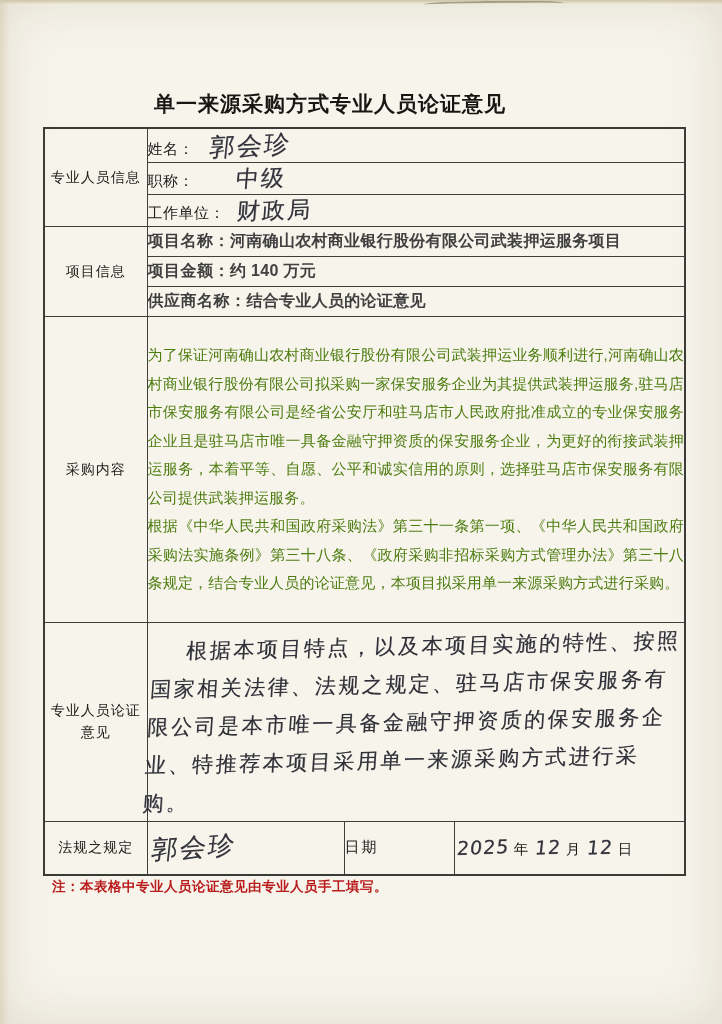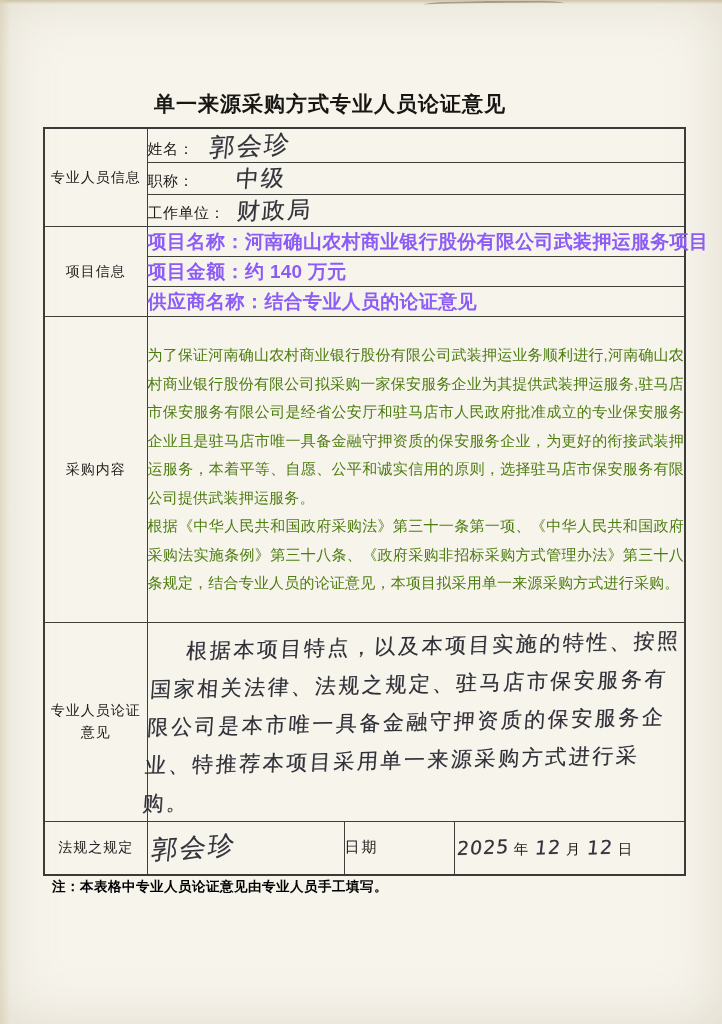--- a/index.html
+++ b/index.html
@@ -45,21 +45,21 @@
     overflow:visible;
   }
   td.lbl{
     text-align:center;font-size:14px;letter-spacing:1px;color:#23221f;
     padding:0 2px;line-height:22px;
   }
   td.field{padding-left:11px;font-size:15px;white-space:nowrap;}
   .plabel{letter-spacing:.5px;}
   .proj td, td.proj{
     font-family:"Liberation Sans","DejaVu Sans",sans-serif;
-    font-weight:600;font-size:19px;letter-spacing:.3px;color:#8b5cf6;
+    font-weight:600;font-size:16px;letter-spacing:.3px;color:#404040;
   }
   td.content-cell{
     vertical-align:top;padding:12px 11px 0 12px;
     font-family:"Liberation Sans","DejaVu Sans",sans-serif;
     font-weight:500;font-size:15px;color:#4d7c0f;
   }
   td.content-cell p{margin:0;line-height:28.5px;text-align:justify;letter-spacing:.2px;}
   .hand{
     display:inline-block;
     font-family:"DejaVu Sans",sans-serif;
@@ -86,21 +86,21 @@
   }
   td.sig-cell{padding-left:10px;}
   .hand-sig{font-size:26px;transform:skewX(-10deg) rotate(-4deg);margin-left:4px;}
   td.date-lbl{font-size:15px;letter-spacing:2px;}
   td.date-cell{padding-left:14px;font-size:15px;white-space:nowrap;}
   .hand-date{font-size:19px;margin:0 5px 0 2px;transform:skewX(-8deg) rotate(-2deg);letter-spacing:1px;}
   .date-unit{font-size:14.5px;letter-spacing:.5px;}
   .doc-note{
     position:absolute;left:52px;top:878px;
     font-family:"Liberation Sans","DejaVu Sans",sans-serif;
-    font-weight:600;font-size:13.5px;letter-spacing:.5px;color:#000000;
+    font-weight:600;font-size:13.5px;letter-spacing:.5px;color:#b91c1c;
   }
 </style>
 </head>
 <body>
 
 <div class="scan-top-edge"></div>
 <div class="scan-artifact-top"></div>
 <div class="scan-left-edge"></div>
 
 <div class="doc-title">单一来源采购方式专业人员论证意见</div>

